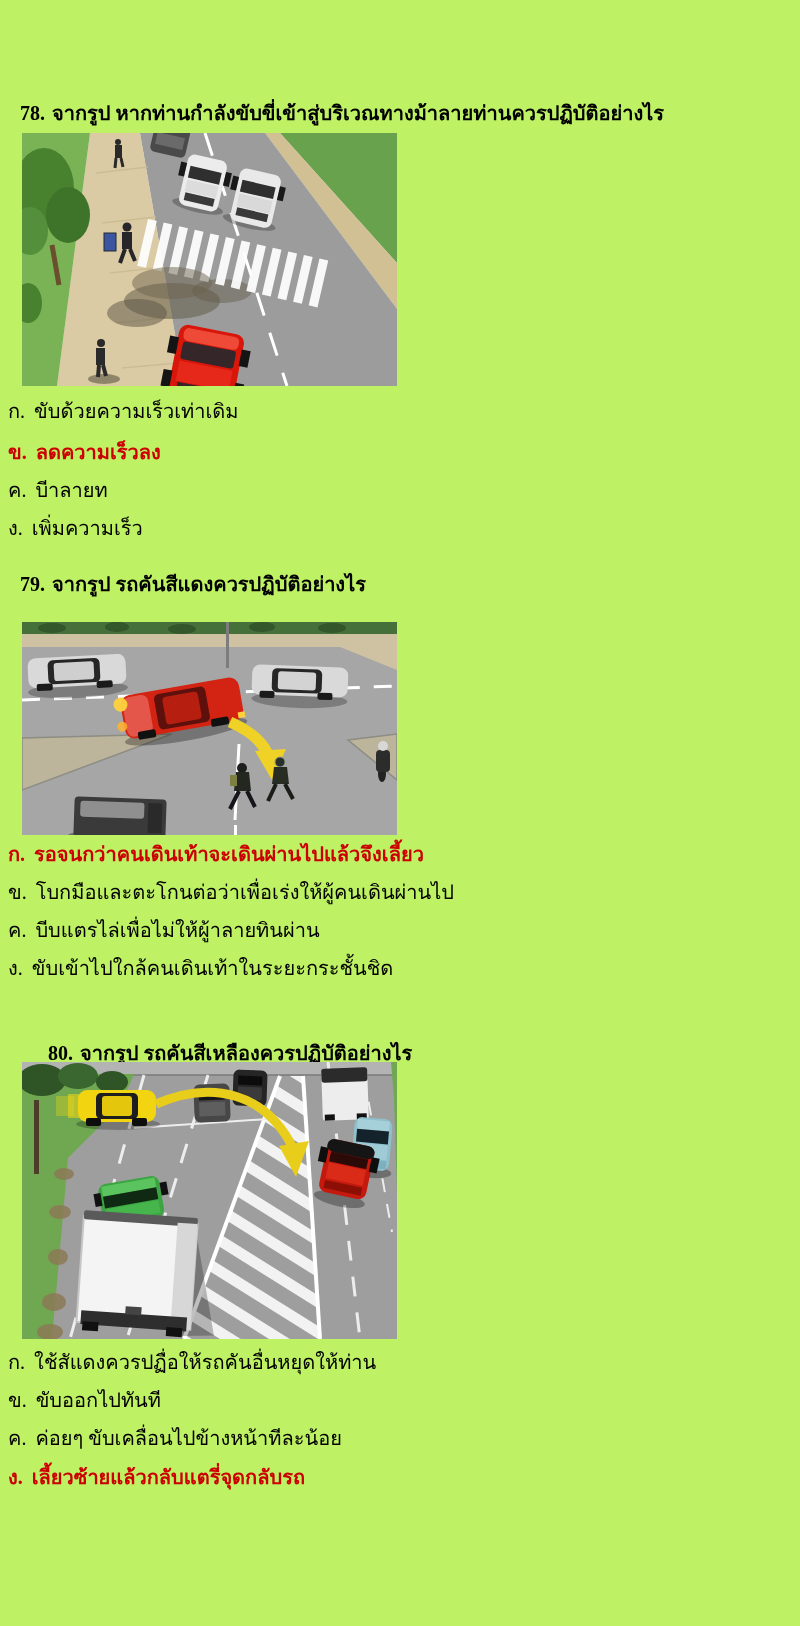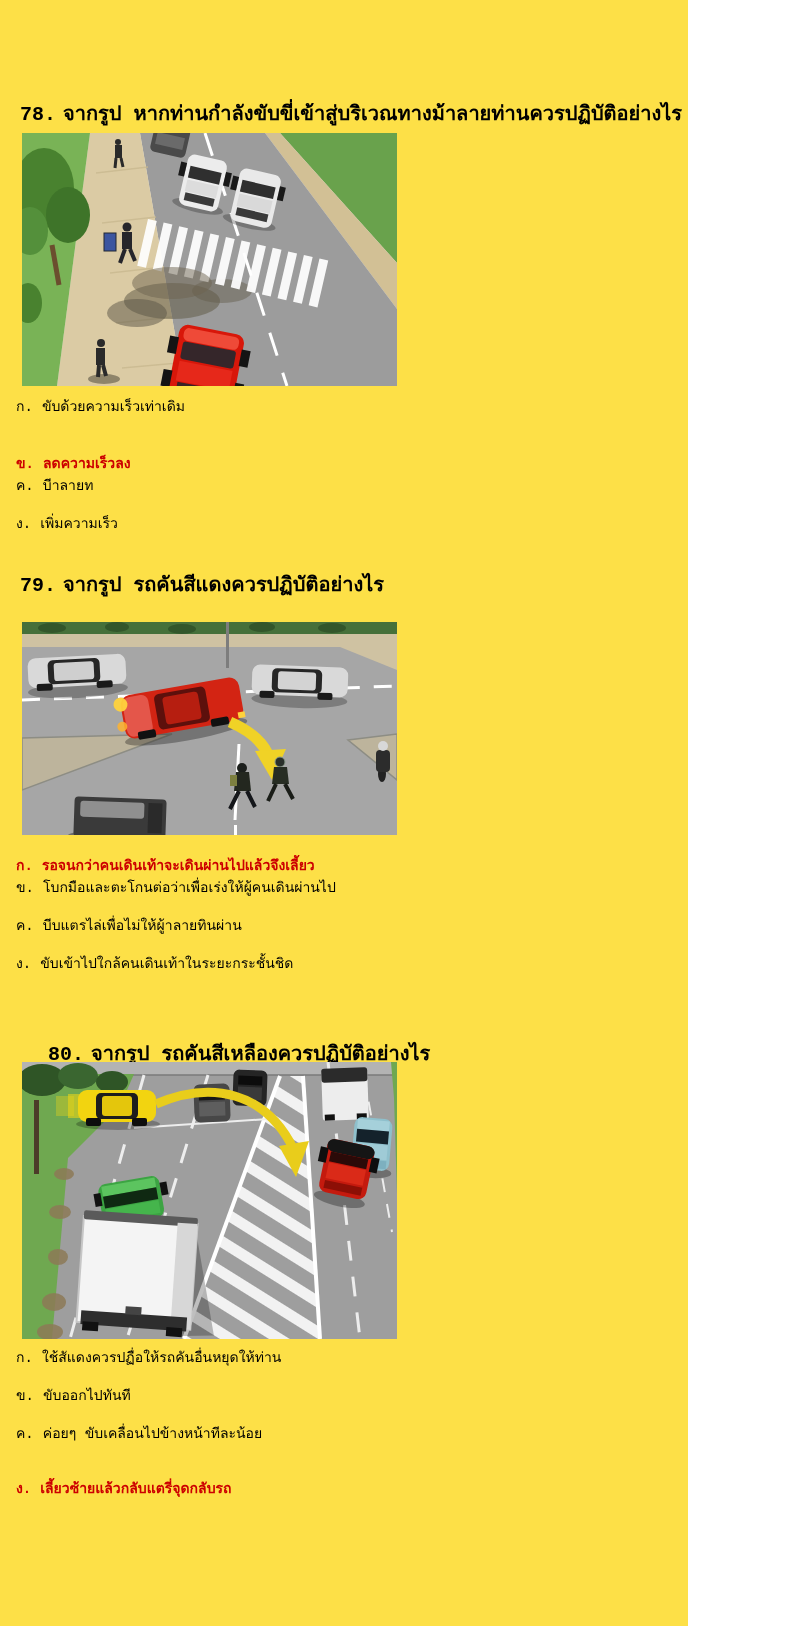--- a/index.html
+++ b/index.html
@@ -1,24 +1,24 @@
 <!DOCTYPE html>
 <html><head>
 <meta charset="utf-8">
 <style>
   html,body{margin:0;padding:0;background:#ffffff;}
   .page{
-    position:relative;width:688px;height:1626px;background:#fde047;overflow:hidden;
-    font-family:Liberation Mono, monospace;color:#000;
+    position:relative;width:800px;height:1626px;background:#bef264;overflow:hidden;
+    font-family:Liberation Serif, serif;color:#000;
   }
   .q-header{position:absolute;left:20px;font-size:20px;font-weight:bold;color:#000;white-space:nowrap;}
   .q-header .num{margin-right:7px;}
-  .answer{position:absolute;left:16px;font-size:14px;font-weight:normal;color:#000;white-space:nowrap;}
+  .answer{position:absolute;left:8px;font-size:20px;font-weight:normal;color:#000;white-space:nowrap;}
   .answer .label{margin-right:9px;}
-  .answer.correct{color:#cc0000;font-weight:bold;margin-top:16px;}
+  .answer.correct{color:#cc0000;font-weight:bold;}
   .illus{position:absolute;left:22px;display:block;border:0;}
 </style>
 </head>
 <body>
 
 <div class="page">
 
   <div class="q-header" style="top:97px;">
     <span class="num">78.</span><span>จากรูป หากท่านกำลังขับขี่เข้าสู่บริเวณทางม้าลายท่านควรปฏิบัติอย่างไร</span>
   </div>

